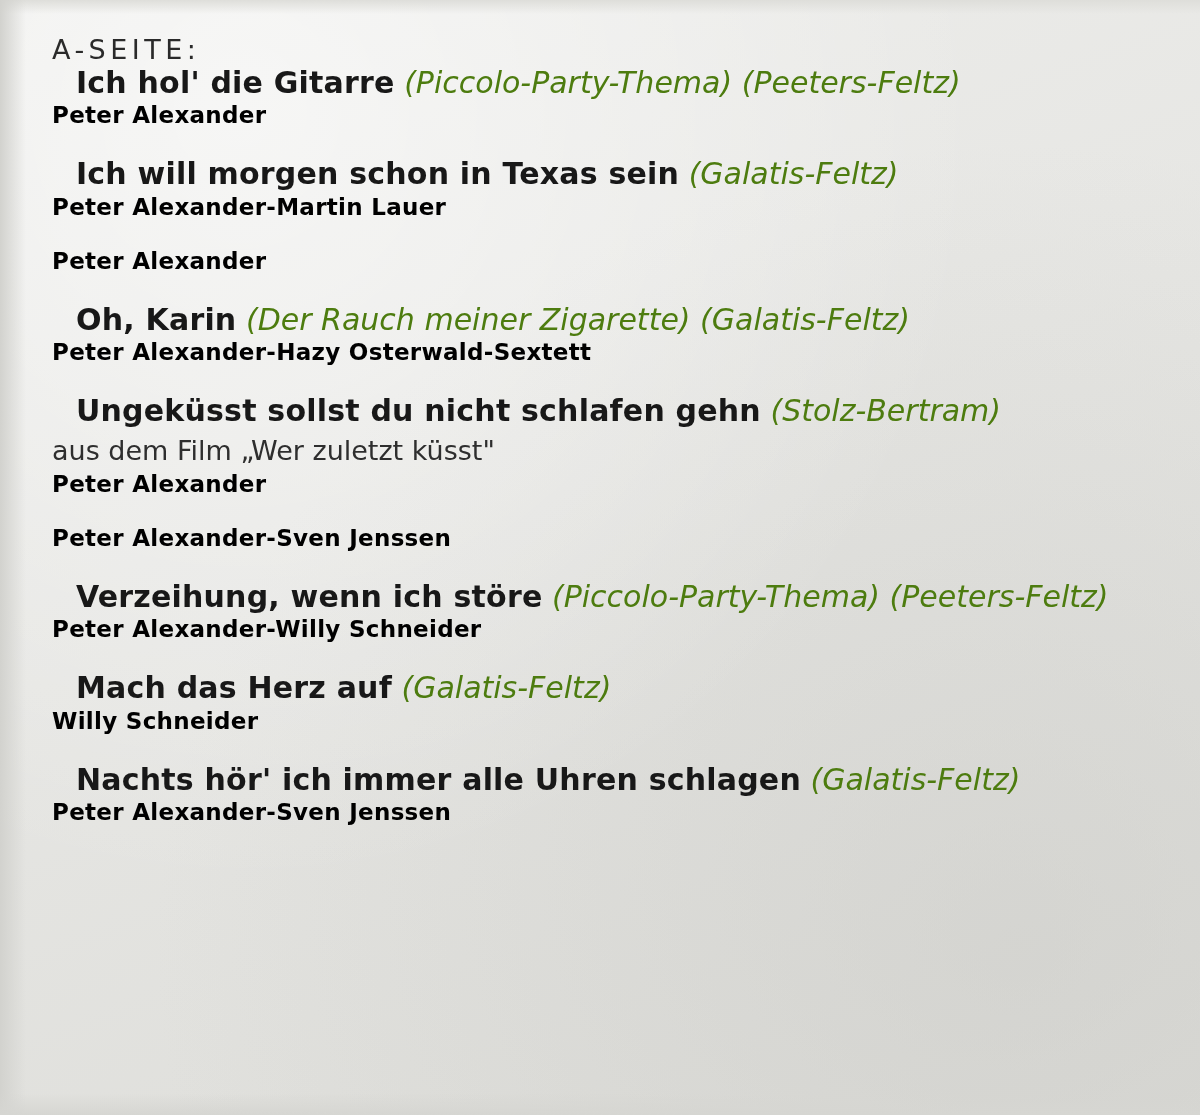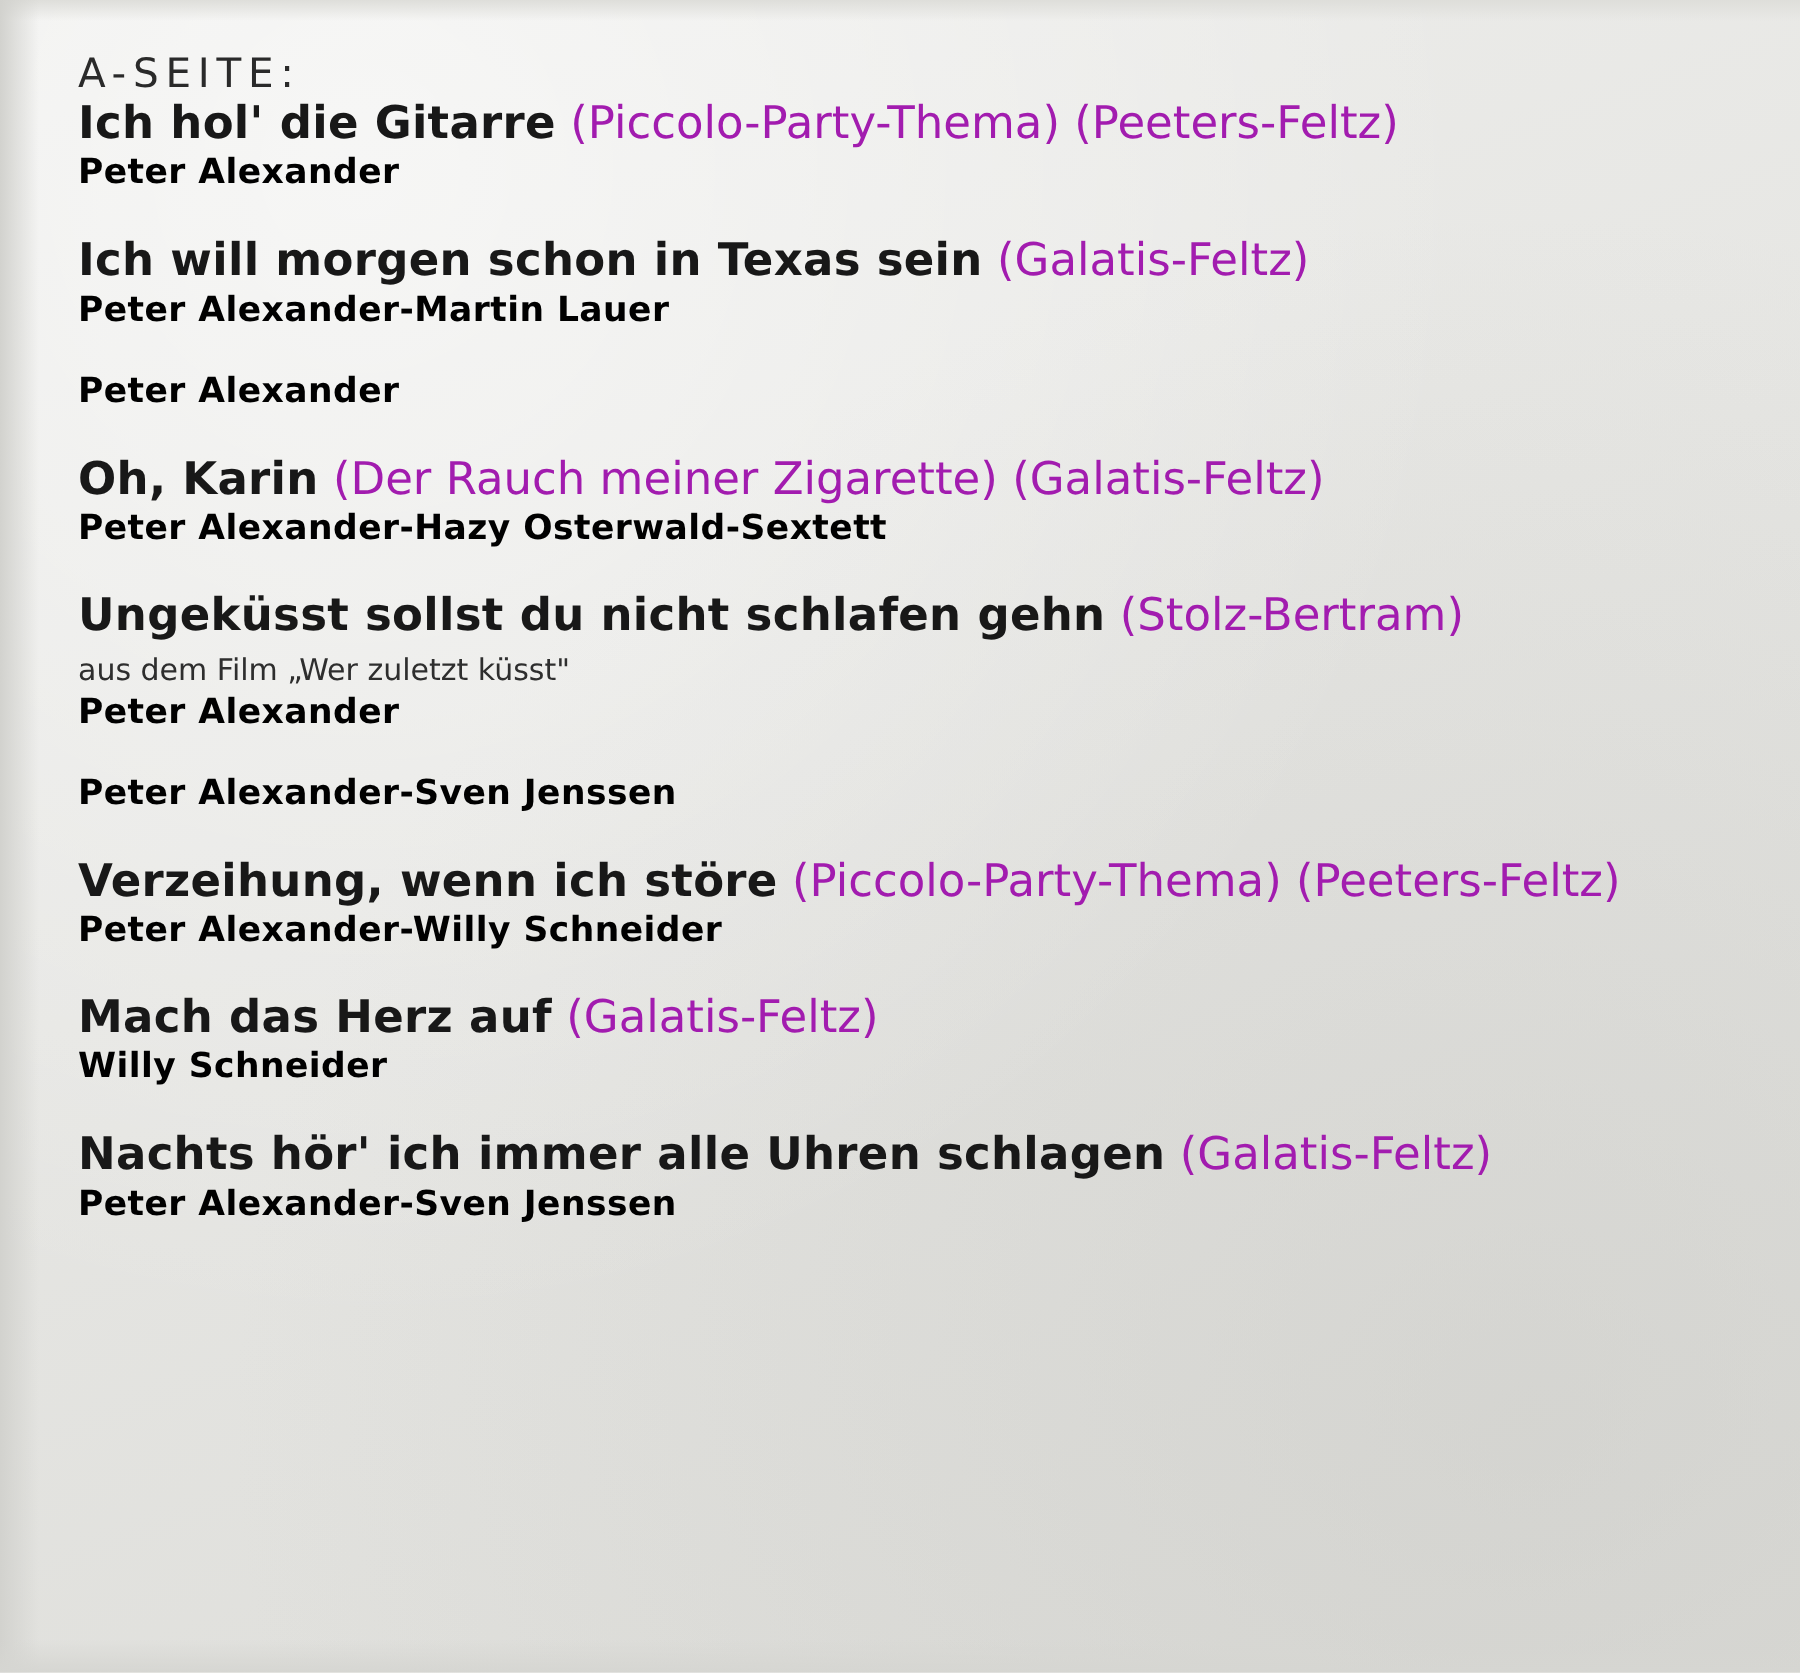--- a/index.html
+++ b/index.html
@@ -62,27 +62,29 @@
   }
   .track-line {
     font-size: 30px;
     line-height: 1.18;
     color: #181818;
     white-space: nowrap;
   }
   .t-title {
     font-weight: bold;
     letter-spacing: 0.2px;
+    margin-left: 24px;
   }
   .t-sub {
     font-weight: normal;
-    color: #a21caf;
+    color: #4d7c0f;
+    font-style: italic;
   }
   .t-extra {
-    font-size: 20px;
+    font-size: 27px;
     line-height: 1.35;
     color: #2e2e2e;
     margin-top: 4px;
     font-weight: normal;
   }
   .t-artist {
     font-size: 23px;
     color: #000000;
     letter-spacing: 0.3px;
     margin-top: 2px;

